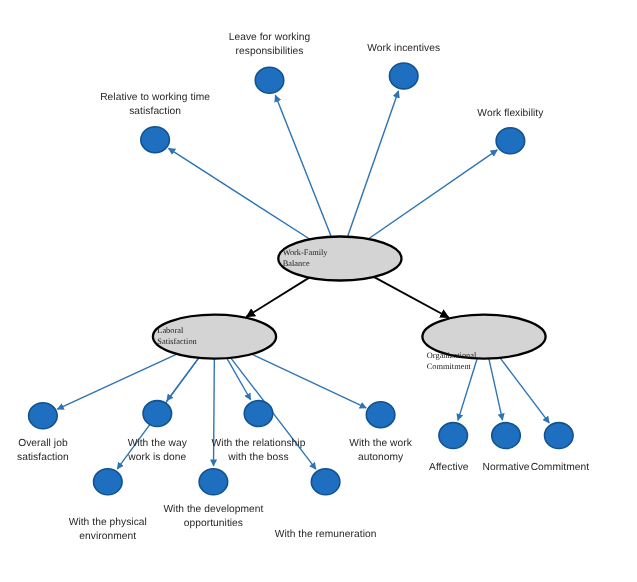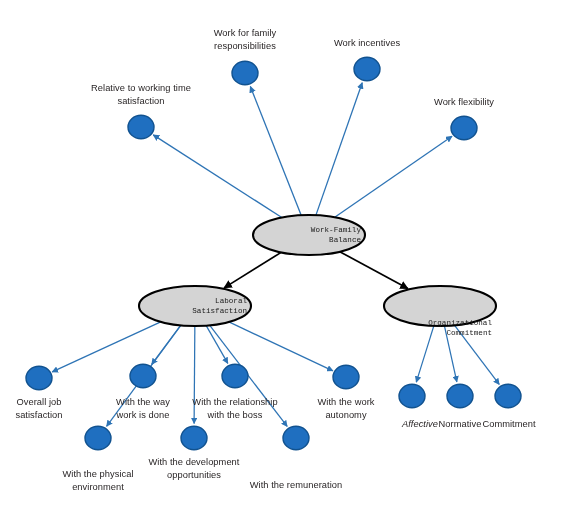--- a/index.html
+++ b/index.html
@@ -30,23 +30,23 @@
     color: #231f20;
     font-family: "Liberation Sans", sans-serif;
     font-size: 9.3px;
     line-height: 12.5px;
     letter-spacing: 0.05px;
     white-space: pre-line;
     pointer-events: none;
   }
   .hub-label {
     position: absolute;
-    text-align: right;
+    text-align: left;
     color: #1a1a1a;
-    font-family: Liberation Mono, monospace;
+    font-family: Liberation Serif, serif;
     font-size: 7.6px;
     line-height: 10px;
     white-space: pre-line;
     pointer-events: none;
   }
 </style>
 </head>
 <body>
 
 <div id="canvas" style="background: rgb(255, 255, 255);">
@@ -105,38 +105,38 @@
     <g id="hub-nodes">
         <ellipse cx="195" cy="306" rx="56" ry="20" fill="#d4d4d4" stroke="#000000" stroke-width="2.1"></ellipse>
         <ellipse cx="440" cy="306" rx="56" ry="20" fill="#d4d4d4" stroke="#000000" stroke-width="2.1"></ellipse>
         <ellipse cx="309" cy="235" rx="56" ry="20" fill="#d4d4d4" stroke="#000000" stroke-width="2.1"></ellipse>
       </g>
   </svg>
 
   <div id="labels-layer">
       <div class="node-label" style="left: 70px; top: 82px; width: 142px;">Relative to working time
 satisfaction</div>
-      <div class="node-label" style="left: 190px; top: 27px; width: 110px;">Work for family
+      <div class="node-label" style="left: 190px; top: 27px; width: 110px;">Leave for working
 responsibilities</div>
       <div class="node-label" style="left: 309px; top: 37px; width: 116px;">Work incentives</div>
       <div class="node-label" style="left: 409px; top: 96px; width: 110px;">Work flexibility</div>
       <div class="node-label" style="left: -4px; top: 396px; width: 86px;">Overall job
 satisfaction</div>
       <div class="node-label" style="left: 43px; top: 468px; width: 110px;">With the physical
 environment</div>
       <div class="node-label" style="left: 97px; top: 396px; width: 92px;">With the way
 work is done</div>
       <div class="node-label" style="left: 127px; top: 456px; width: 134px;">With the development
 opportunities</div>
       <div class="node-label" style="left: 169px; top: 396px; width: 132px;">With the relationship
 with the boss</div>
       <div class="node-label" style="left: 228px; top: 479px; width: 136px;">With the remuneration</div>
       <div class="node-label" style="left: 300px; top: 396px; width: 92px;">With the work
 autonomy</div>
-      <div class="node-label" style="left: 384px; top: 418px; width: 72px; font-style: italic;">Affective</div>
+      <div class="node-label" style="left: 372px; top: 418px; width: 72px;">Affective</div>
       <div class="node-label" style="left: 422px; top: 418px; width: 76px;">Normative</div>
       <div class="node-label" style="left: 471px; top: 418px; width: 76px;">Commitment</div>
       <div class="hub-label" style="left: 143px; width: 104px; top: 296px;">Laboral
 Satisfaction</div>
       <div class="hub-label" style="left: 388px; width: 104px; top: 296px; margin-top: 22px;">Organizational
 Commitment</div>
       <div class="hub-label" style="left: 257px; width: 104px; top: 225px;">Work-Family
 Balance</div>
     </div>
 

